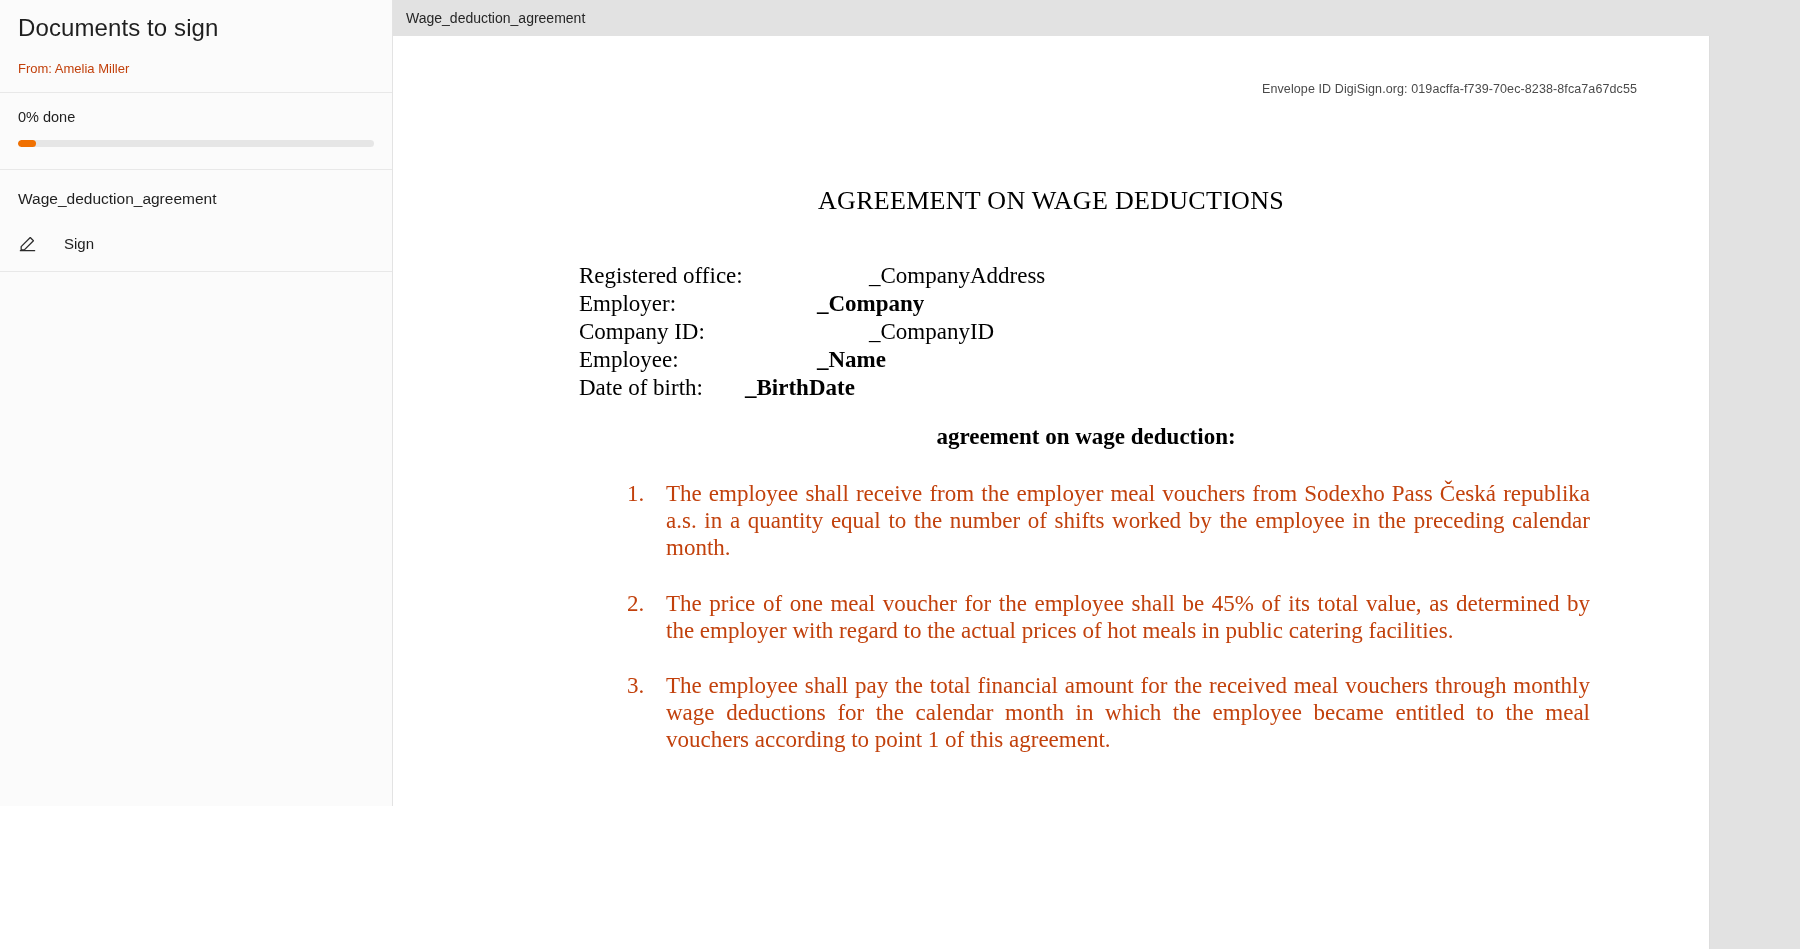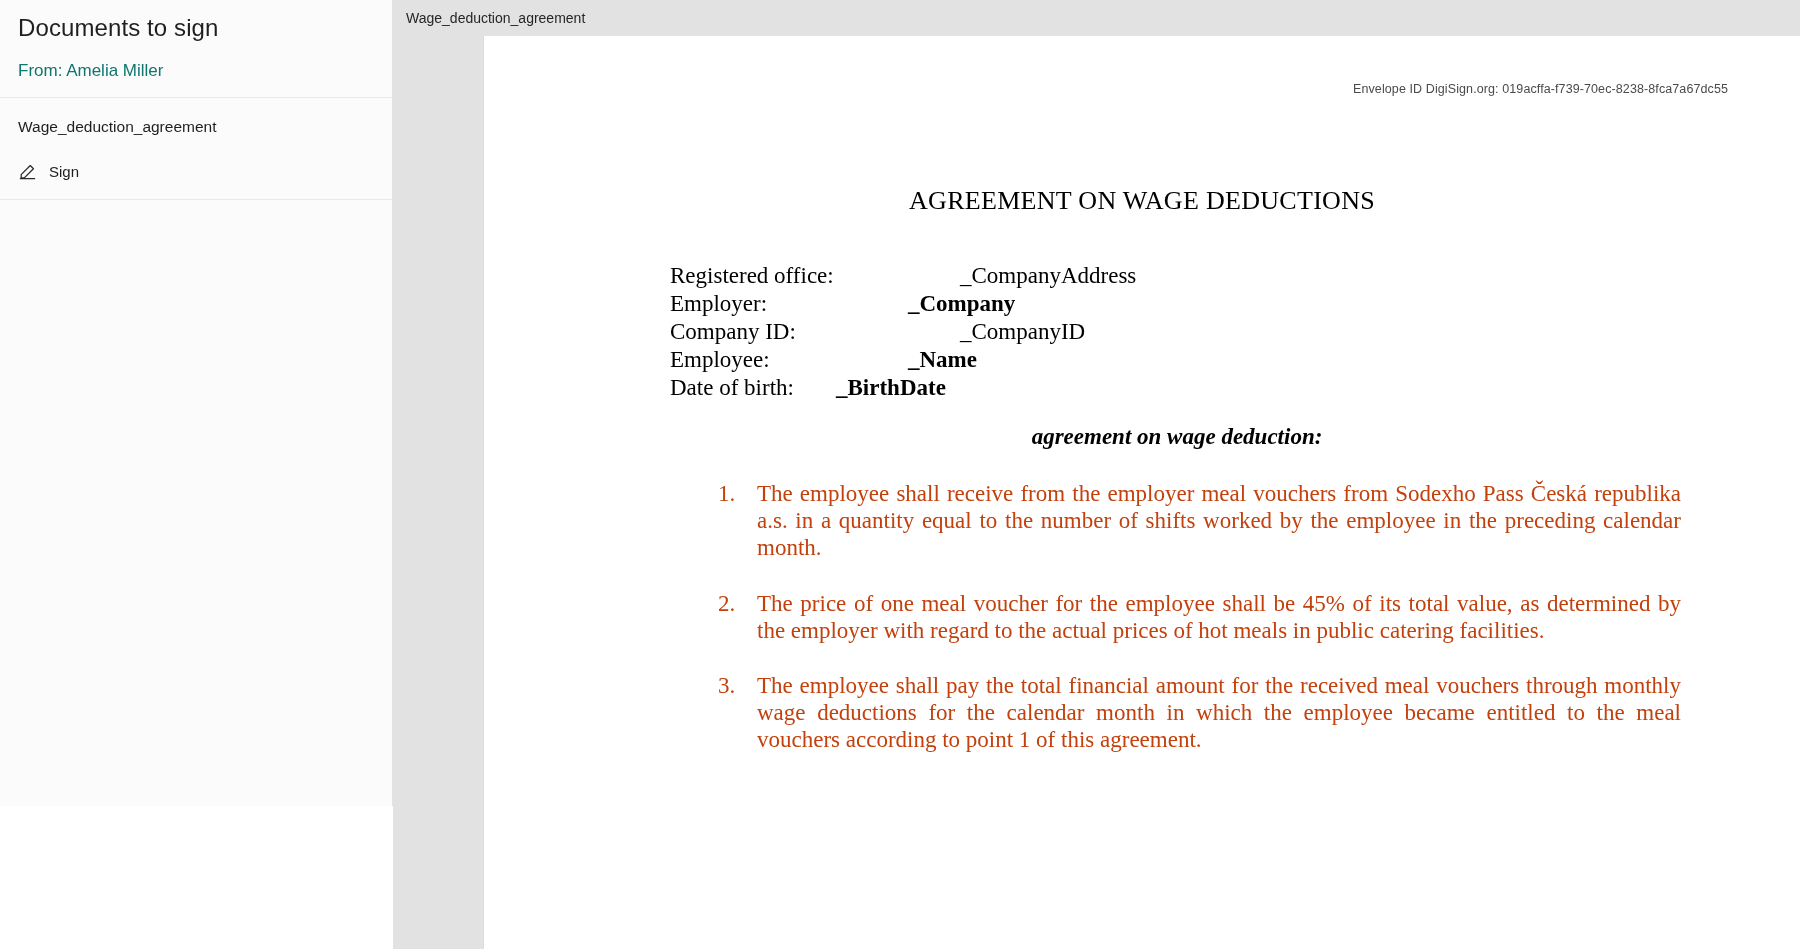--- a/index.html
+++ b/index.html
@@ -34,22 +34,22 @@
   }
   .sidebar-title {
     font-size: 24px;
     color: #1f1f1f;
     font-weight: 400;
     letter-spacing: 0.1px;
     margin: 0 0 18px 0;
     line-height: 1.2;
   }
   .sidebar-from {
-    font-size: 17px;
-    color: #0f766e;
+    font-size: 13px;
+    color: #c2410c;
     font-weight: 400;
   }
   .progress-block {
     padding: 16px 18px 22px 18px;
     border-bottom: 1px solid #e8e8e8;
   }
   .progress-label {
     font-size: 14.5px;
     color: #1f1f1f;
     margin-bottom: 15px;
@@ -78,21 +78,21 @@
   .doc-name {
     font-size: 15.5px;
     color: #1f1f1f;
     padding: 0 18px;
     margin-bottom: 26px;
     font-weight: 400;
   }
   .sign-row {
     display: flex;
     align-items: center;
-    gap: 12px;
+    gap: 27px;
     padding: 0 18px;
     cursor: pointer;
   }
   .sign-icon {
     width: 19px;
     height: 19px;
     display: inline-flex;
     align-items: center;
     justify-content: center;
     color: #2b2b2b;
@@ -119,23 +119,23 @@
     display: flex;
     align-items: center;
     padding-left: 13px;
   }
   .viewer-topbar-title {
     font-size: 14px;
     color: #262626;
   }
   .page-scroll {
     flex: 1 1 auto;
-    padding: 0 0 0 0;
-    display: flex;
-    justify-content: flex-end;
+    padding: 0 12px 0 0;
+    display: flex;
+    justify-content: flex-start;
     overflow: hidden;
   }
   .page {
     width: 1316px;
     background: #ffffff;
     padding: 46px 72px 0 72px;
     font-family: "Liberation Serif", serif;
     position: relative;
     box-shadow: 0 0 0 1px rgba(0,0,0,0.02);
   }
@@ -178,21 +178,20 @@
     margin-top: 42px;
   }
   .sub-title {
     text-align: center;
     font-size: 23px;
     font-weight: bold;
     color: #000;
     margin-top: 22px;
     margin-bottom: 30px;
     padding-left: 70px;
-    font-style: italic;
   }
   ol.clauses {
     margin: 0;
     padding-left: 185px;
     font-size: 23px;
     color: #c2410c;
     line-height: 1.18;
   }
   ol.clauses li {
     margin-bottom: 28px;
@@ -206,20 +205,26 @@
 
 <div id="app">
 
   <aside class="sidebar">
 
     <div class="sidebar-header">
       <h1 class="sidebar-title">Documents to sign</h1>
       <div class="sidebar-from">From: Amelia Miller</div>
     </div>
 
+    <div class="progress-block">
+      <div class="progress-label">0% done</div>
+      <div class="progress-track">
+        <div class="progress-fill" style="width: 5%; background: rgb(240, 112, 0);"></div>
+      </div>
+    </div>
 
     <div class="doc-block">
       <div class="doc-name">Wage_deduction_agreement</div>
       <div class="sign-row">
         <span class="sign-icon">
           <svg width="19" height="19" viewBox="0 0 24 24" fill="none" stroke="currentColor" stroke-width="1.6" stroke-linecap="round" stroke-linejoin="round">
             <path d="M3 21h18"></path>
             <path d="M15.5 4.5l4 4L8 20H4v-4z"></path>
           </svg>
         </span>

